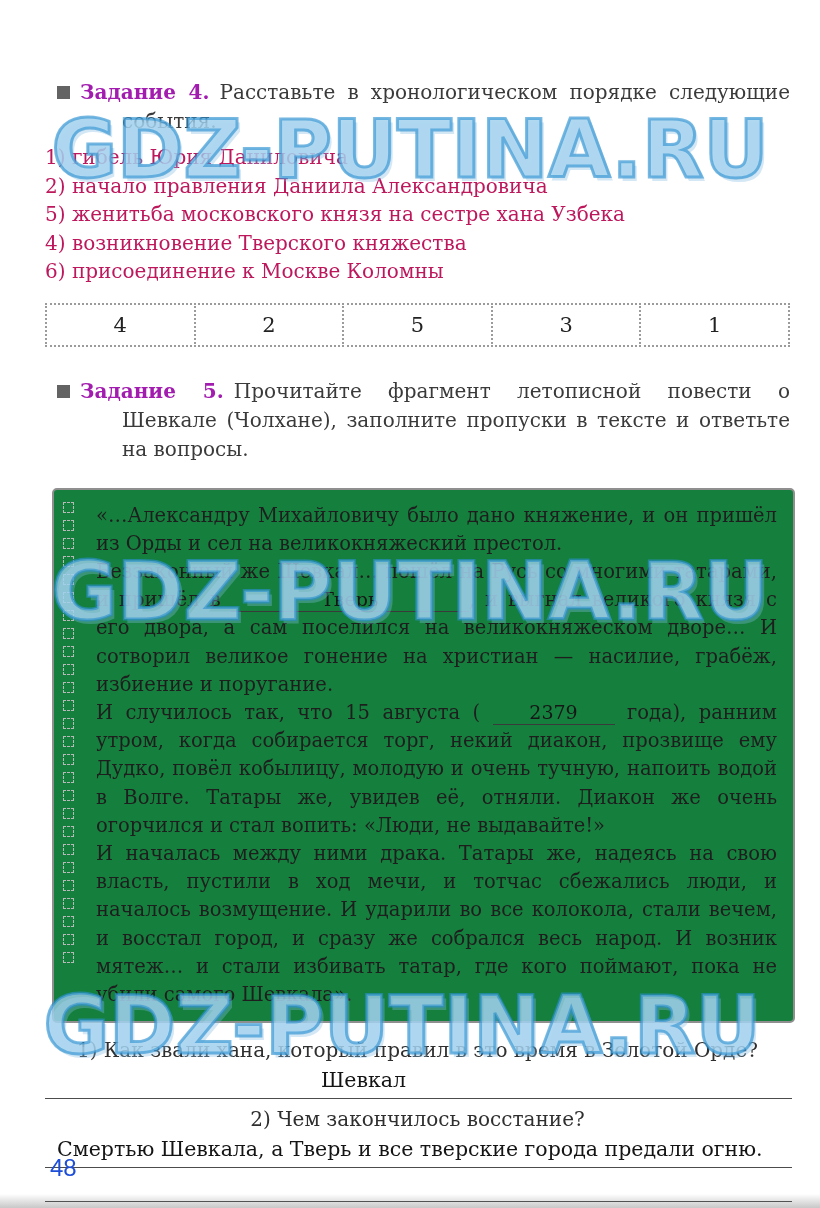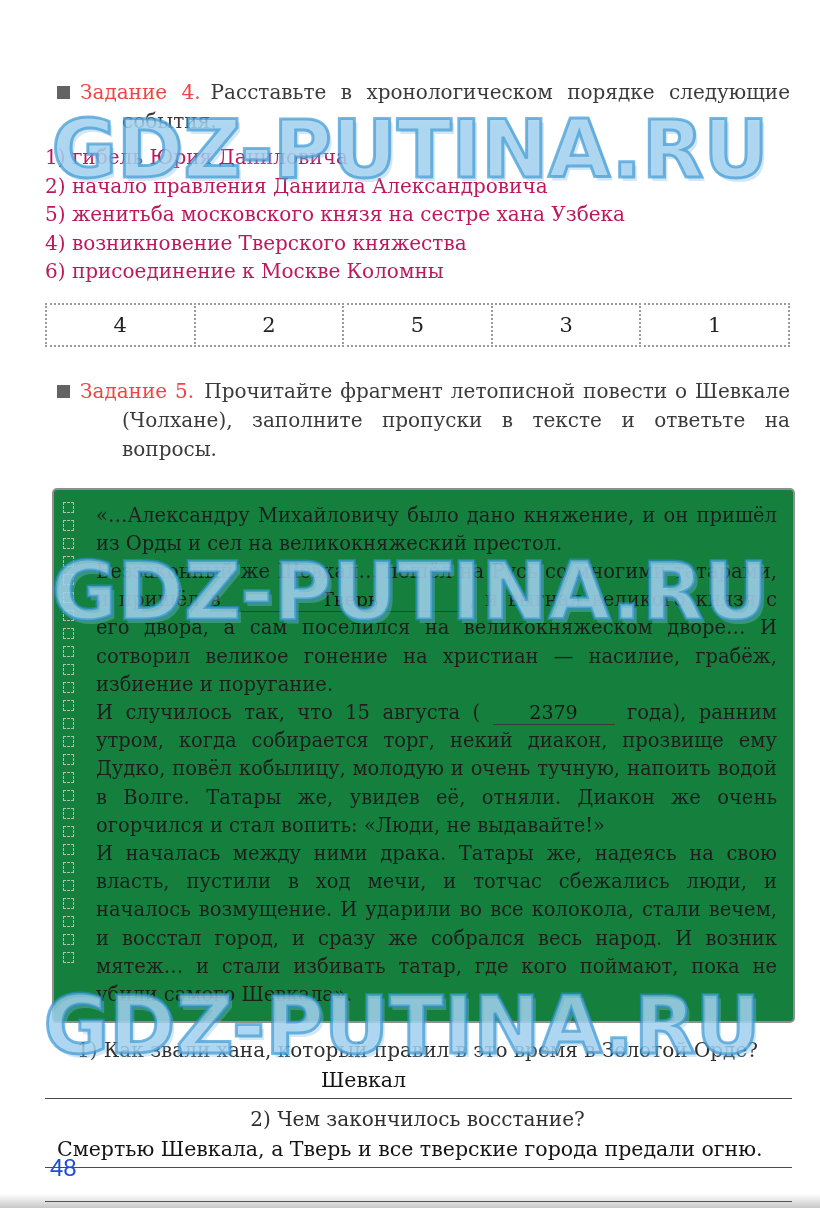--- a/index.html
+++ b/index.html
@@ -50,21 +50,21 @@
     font-size: 20px;
     line-height: 29px;
     color: #3d3d3d;
   }
   .task-bullet {
     position: absolute;
     left: -65px; top: 8px;
     width: 13px; height: 13px;
     background: #636363;
   }
-  .task-label { font-weight: normal; color: #ef4444; padding-right: 10px; margin-top: 14px; }
+  .task-label { font-weight: bold; color: #a21caf; padding-right: 10px; margin-top: 14px; }
   .task-title { color: #3a3a3a; }
 
   
   .events { margin: 7px 30px 0 45px; }
   .event-item {
     font-size: 20px;
     line-height: 28.5px;
     color: #be185d;
   }
 

